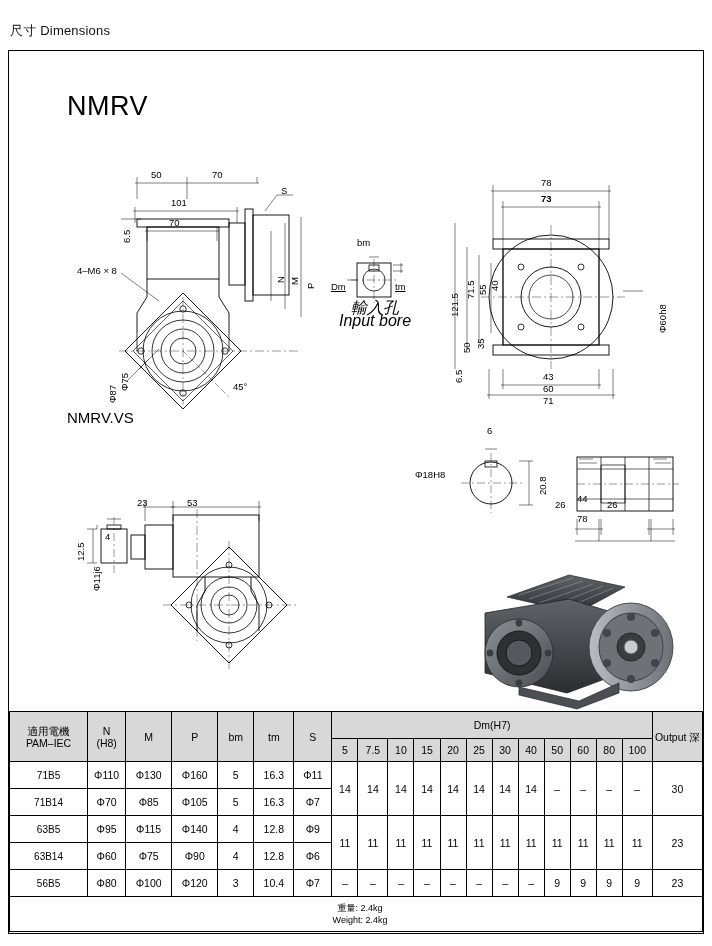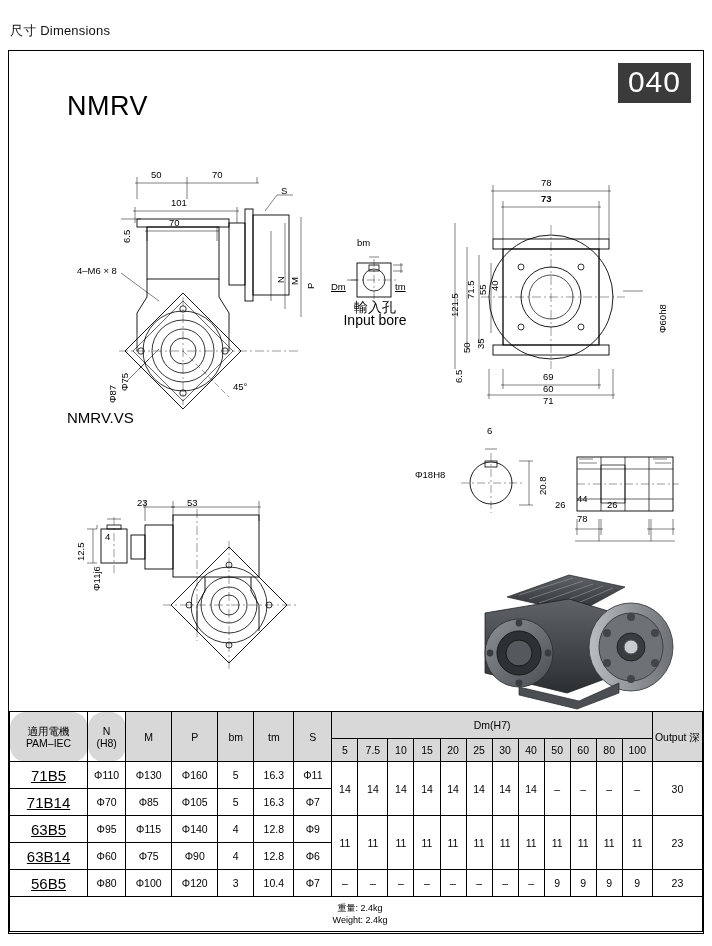--- a/index.html
+++ b/index.html
@@ -65,22 +65,23 @@
   }
   .series-label2 {
     position: absolute;
     left: 58px;
     top: 358px;
     font-size: 15px;
   }
   .cap {
     position: absolute;
     text-align: center;
-    font-size: 14px;
+    font-size: 16px;
     line-height: 13px;
+    font-style: italic;
   }
   .dim {
     position: absolute;
     font-size: 9.5px;
     line-height: 11px;
     color: #000;
     white-space: nowrap;
   }
   .dim.rot {
     transform: rotate(-90deg);
@@ -126,44 +127,42 @@
   }
   table.spec thead th {
     background: #d8d8d8;
     font-size: 10.5px;
     line-height: 12px;
   }
   table.spec thead th.sub {
     height: 22px;
   }
   table.spec td.model {
-    font-size: 15px;
-    text-decoration: underline;
+    font-size: 10px;
   }
   .weight-cell {
     text-align: left;
     font-size: 9px;
     line-height: 12px;
     padding: 4px 0 4px 8px !important;
     height: 30px;
   }
-  .hdr-two-line { line-height: 12px; border-radius: 16px; }
+  .hdr-two-line { line-height: 12px; }
 </style>
 </head>
 <body>
 
 <div class="page">
 
   <div class="page-title">尺寸 Dimensions</div>
 
   <div class="frame">
 
     <div class="drawing-area">
 
-      <div class="model-badge">040</div>
       <div class="series-label">NMRV</div>
       <div class="series-label2">NMRV.VS</div>
 
       <svg class="draw" viewBox="0 0 694 660">
         <g stroke="#000" fill="none" stroke-width="0.8">
 
           <g transform="translate(120,150)">
 
             <rect x="18" y="26" width="72" height="52" stroke-width="0.9"></rect>
             <rect x="8" y="18" width="92" height="8" stroke-width="0.9"></rect>
@@ -360,21 +359,21 @@
 
       <div class="dim" style="left:532px; top:126px;">78</div>
       <div class="dim" style="left:532px; top:142px;font-weight:bold;">73</div>
       <div class="dim rot" style="left:456px; top:248px;">71.5</div>
       <div class="dim rot" style="left:468px; top:244px;">55</div>
       <div class="dim rot" style="left:480px; top:240px;">40</div>
       <div class="dim rot" style="left:440px; top:266px;">121.5</div>
       <div class="dim rot" style="left:452px; top:302px;">50</div>
       <div class="dim rot" style="left:466px; top:298px;">35</div>
       <div class="dim rot" style="left:444px; top:332px;">6.5</div>
-      <div class="dim" style="left:534px; top:320px;">69</div>
+      <div class="dim" style="left:534px; top:320px;">43</div>
       <div class="dim" style="left:534px; top:332px;">60</div>
       <div class="dim" style="left:534px; top:344px;">71</div>
       <div class="dim rot" style="left:648px; top:282px;">Φ60h8</div>
 
       <div class="dim" style="left:478px; top:374px;">6</div>
       <div class="dim" style="left:406px; top:418px;">Φ18H8</div>
       <div class="dim rot" style="left:528px; top:444px;">20.8</div>
       <div class="dim" style="left:568px; top:442px;">44</div>
       <div class="dim" style="left:546px; top:448px;">26</div>
       <div class="dim" style="left:598px; top:448px;">26</div>

